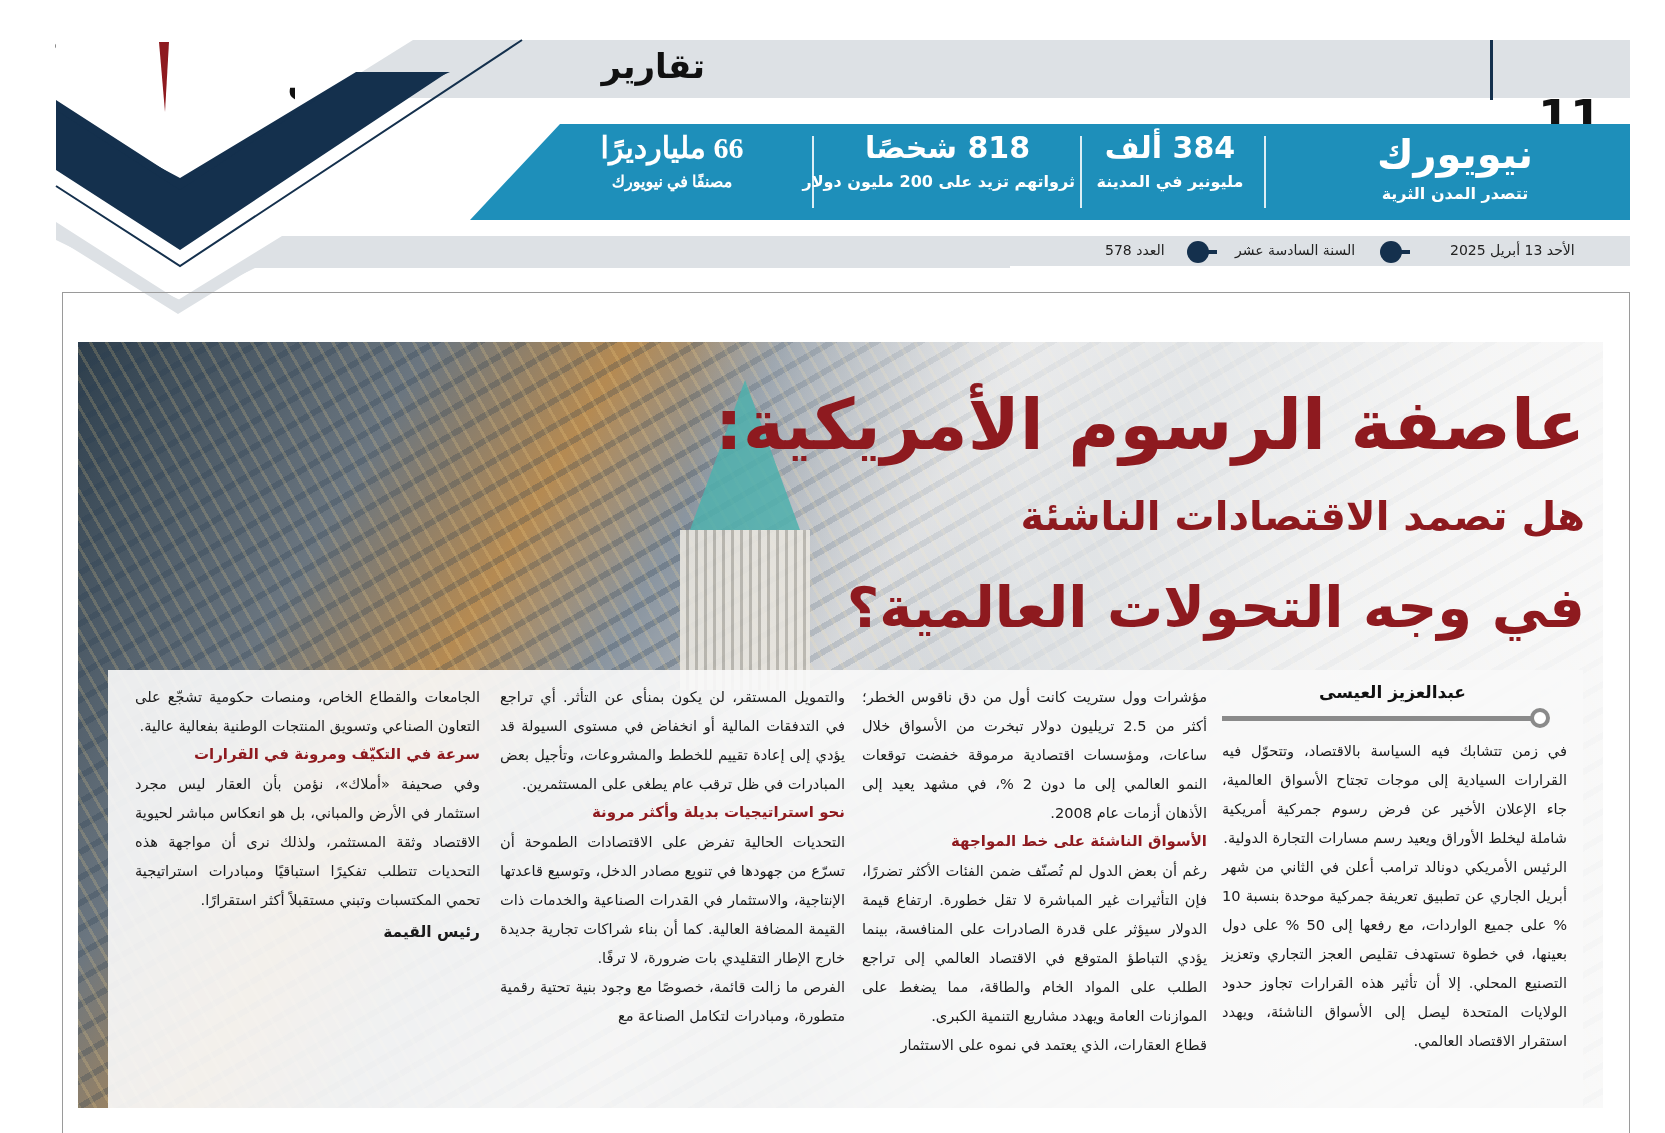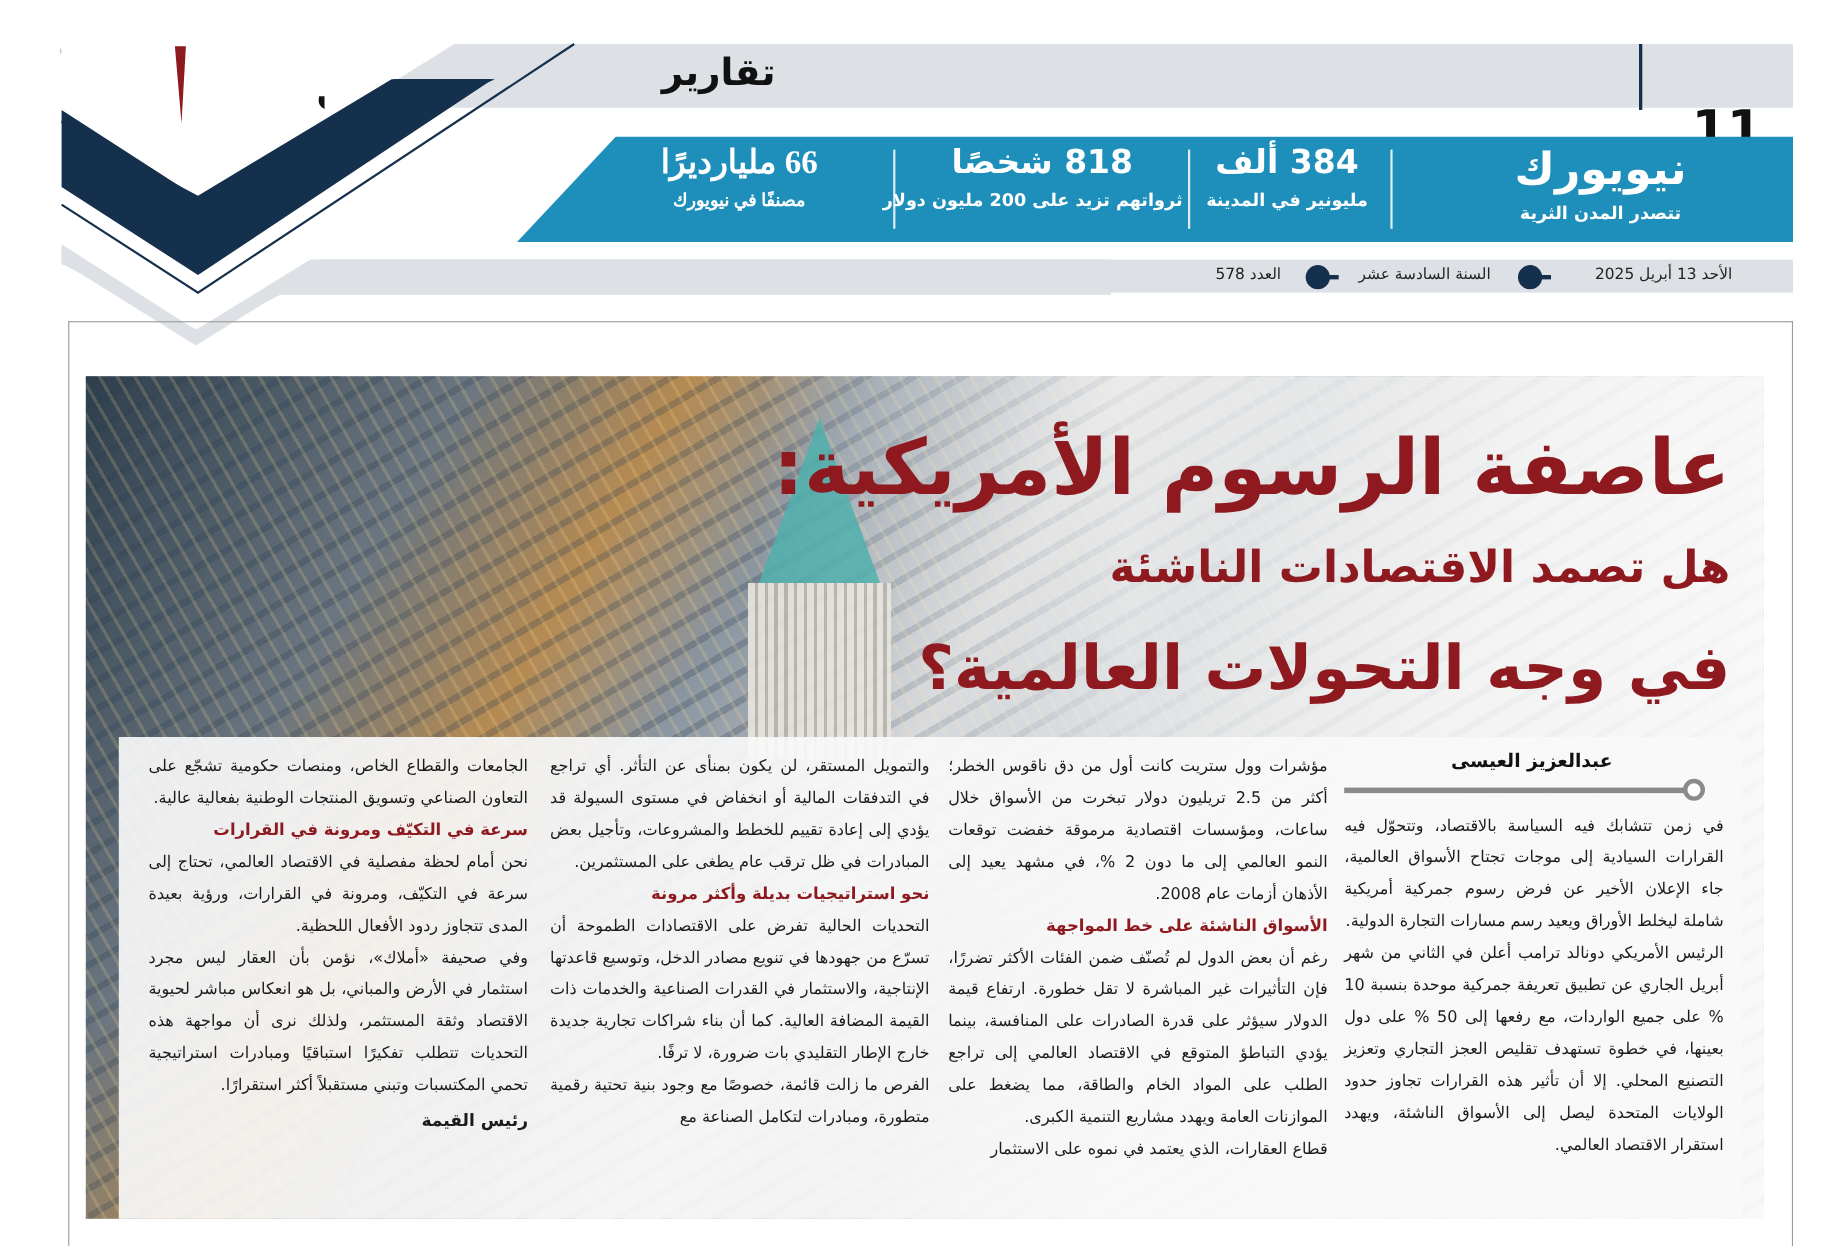--- a/index.html
+++ b/index.html
@@ -36,21 +36,21 @@
       linear-gradient(90deg, rgba(255,255,255,0) 0%, rgba(255,255,255,0) 40%, rgba(245,245,245,0.75) 62%, rgba(250,250,250,0.92) 100%),
       repeating-linear-gradient(60deg, rgba(255,220,140,0.18) 0 3px, transparent 3px 14px),
       repeating-linear-gradient(150deg, rgba(40,60,80,0.25) 0 6px, transparent 6px 22px),
       linear-gradient(120deg, #2d3e4c 0%, #6b7680 18%, #b58a52 28%, #8a95a0 36%, #c9ccd0 48%, #9aa6b0 58%, #d6d8da 72%, #eeeeee 100%);
   }
   .tower { position: absolute; left: 690px; top: 380px; width: 0; height: 0;
     border-left: 55px solid transparent; border-right: 55px solid transparent; border-bottom: 150px solid #4fb0ad; opacity: 0.85; }
   .tower-body { position: absolute; left: 680px; top: 530px; width: 130px; height: 160px;
     background: repeating-linear-gradient(90deg, #e9e6df 0 6px, #b9b6ae 6px 9px); opacity: 0.9; }
 
-  .headline { position: absolute; right: 92px; top: 380px; width: 900px; color: #8e1a1f; font-weight: bold; text-align: right; }
+  .headline { position: absolute; right: 80px; top: 380px; width: 900px; color: #8e1a1f; font-weight: bold; text-align: right; }
   .headline .l1 { font-size: 70px; line-height: 90px; }
   .headline .l2 { font-size: 40px; line-height: 92px; }
   .headline .l3 { font-size: 56px; line-height: 92px; }
 
   .text-panel { position: absolute; left: 108px; top: 670px; width: 1475px; height: 438px; background: rgba(248,248,248,0.92); }
 
   .col { position: absolute; top: 682px; width: 345px; font-size: 14.6px; line-height: 29px; color: #1b1b1b; text-align: justify; text-align-last: right; }
   .col p { margin: 0; }
   .col .sub { color: #8e1a1f; font-weight: bold; font-size: 15px; }
   .col .sign { font-weight: bold; font-size: 15.5px; margin-top: 4px; }
@@ -147,16 +147,15 @@
 <div class="col" style="left:500px;">
   <p>والتمويل المستقر، لن يكون بمنأى عن التأثر. أي تراجع في التدفقات المالية أو انخفاض في مستوى السيولة قد يؤدي إلى إعادة تقييم للخطط والمشروعات، وتأجيل بعض المبادرات في ظل ترقب عام يطغى على المستثمرين.</p>
   <p class="sub">نحو استراتيجيات بديلة وأكثر مرونة</p>
   <p>التحديات الحالية تفرض على الاقتصادات الطموحة أن تسرّع من جهودها في تنويع مصادر الدخل، وتوسيع قاعدتها الإنتاجية، والاستثمار في القدرات الصناعية والخدمات ذات القيمة المضافة العالية. كما أن بناء شراكات تجارية جديدة خارج الإطار التقليدي بات ضرورة، لا ترفًا.</p>
   <p>الفرص ما زالت قائمة، خصوصًا مع وجود بنية تحتية رقمية متطورة، ومبادرات لتكامل الصناعة مع</p>
 </div>
 
 <div class="col" style="left:135px;">
   <p>الجامعات والقطاع الخاص، ومنصات حكومية تشجّع على التعاون الصناعي وتسويق المنتجات الوطنية بفعالية عالية.</p>
   <p class="sub">سرعة في التكيّف ومرونة في القرارات</p>
-  <p>نحن أمام لحظة مفصلية في الاقتصاد العالمي، تحتاج إلى سرعة في التكيّف، ومرونة في القرارات، ورؤية بعيدة المدى تتجاوز ردود الأفعال اللحظية.</p>
   <p>وفي صحيفة «أملاك»، نؤمن بأن العقار ليس مجرد استثمار في الأرض والمباني، بل هو انعكاس مباشر لحيوية الاقتصاد وثقة المستثمر، ولذلك نرى أن مواجهة هذه التحديات تتطلب تفكيرًا استباقيًا ومبادرات استراتيجية تحمي المكتسبات وتبني مستقبلاً أكثر استقرارًا.</p>
   <p class="sign">رئيس القيمة</p>
 </div>
 
 </body></html>

